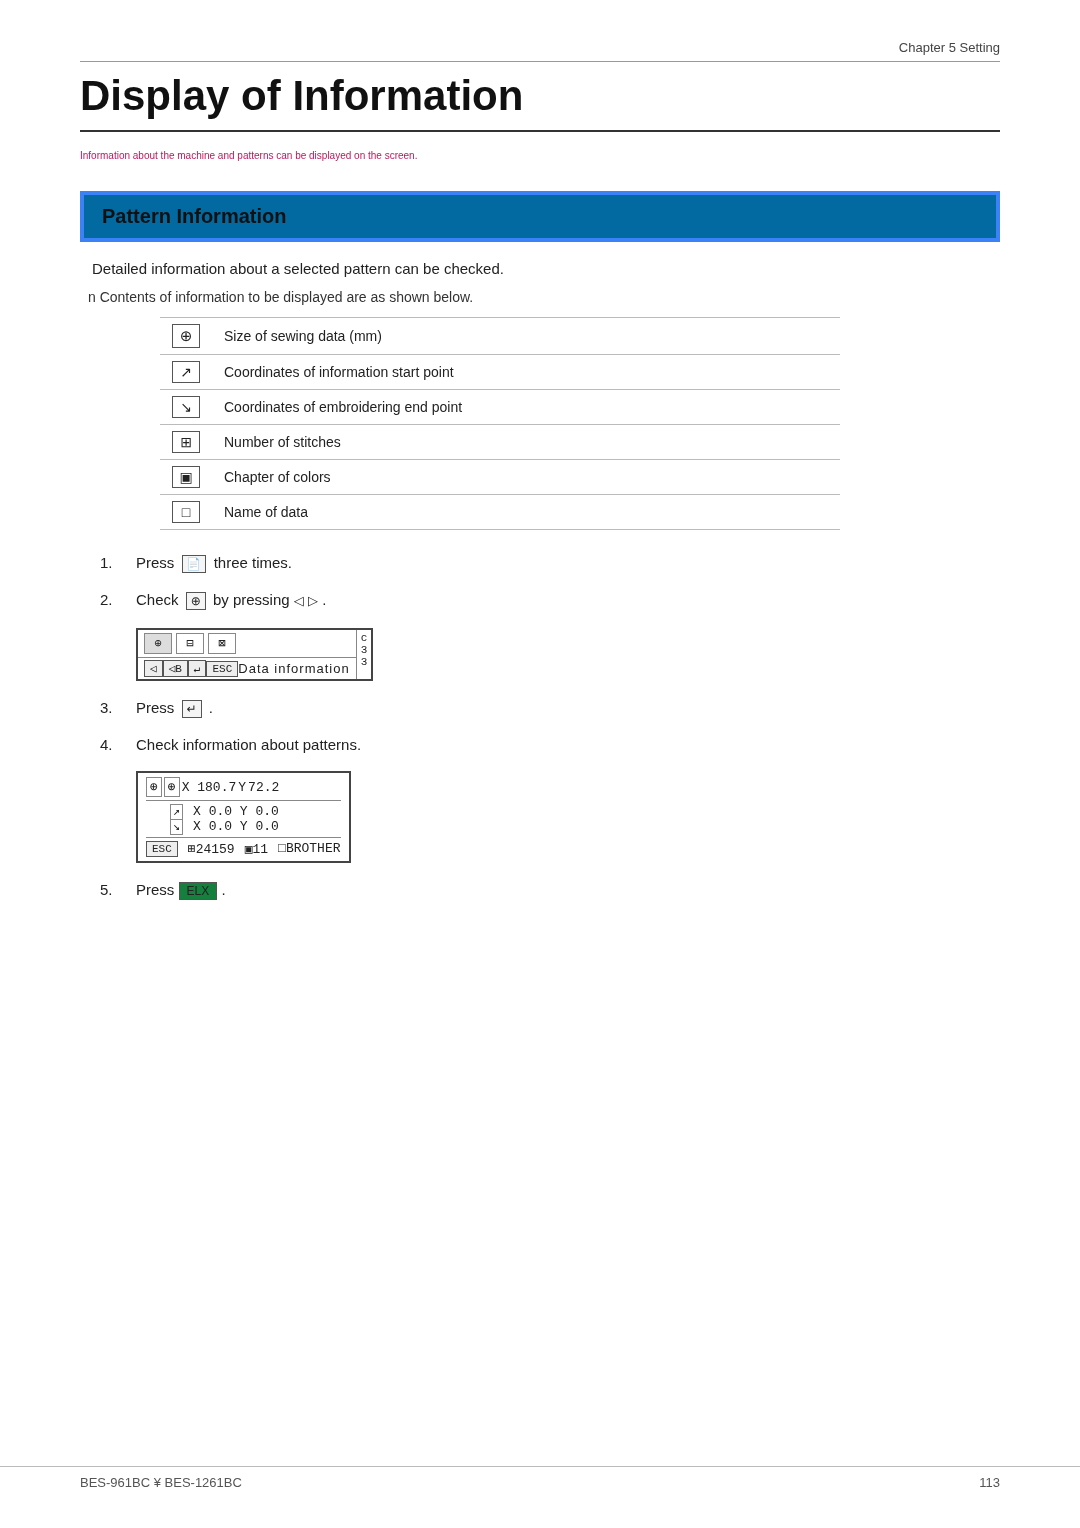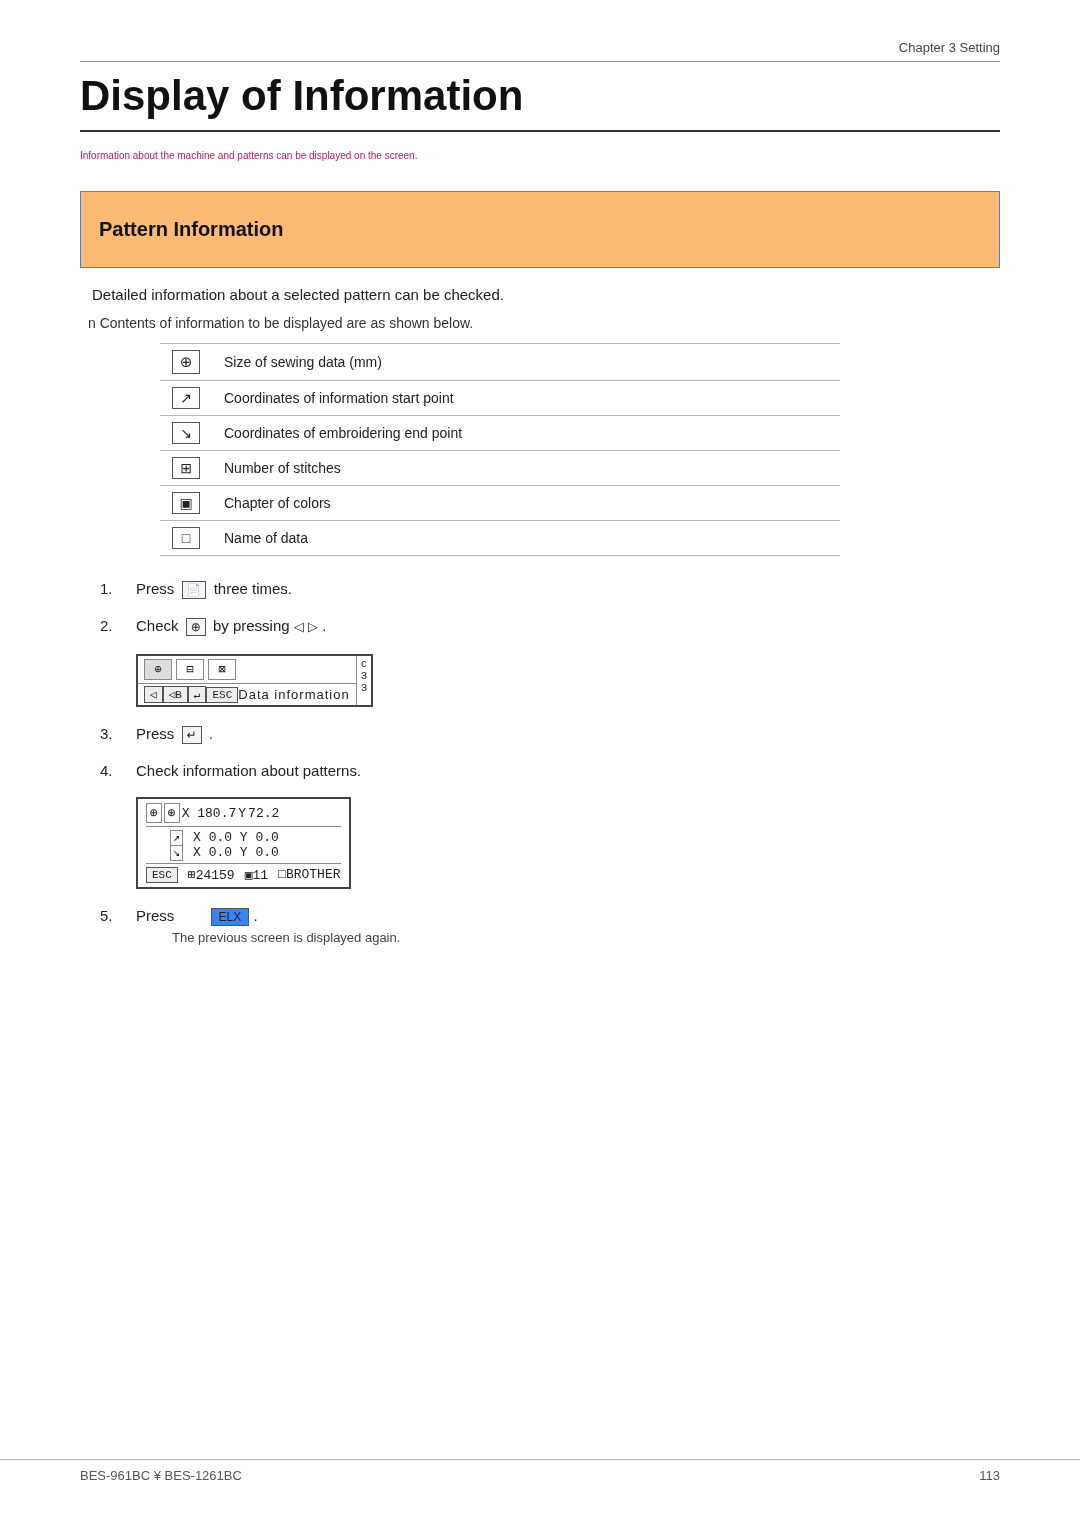--- a/index.html
+++ b/index.html
@@ -28,27 +28,27 @@
       border-bottom: 2px solid #333;
       padding-bottom: 10px;
       margin-top: 10px;
     }
     .intro-text {
       font-size: 10px;
       color: #be185d;
       margin: 18px 0 30px 0;
     }
     .section-header {
-      background: #fdba74;
-      padding: 26px 18px;
+      background: #0369a1;
+      padding: 10px 18px;
       font-size: 20px;
       font-weight: bold;
       color: #111;
       margin-bottom: 18px;
-      border: 1px solid #3b82f6;
+      border: 4px solid #3b82f6;
     }
     .section-desc {
       font-size: 15px;
       margin-bottom: 12px;
       margin-left: 12px;
     }
     .note-line {
       font-size: 14px;
       margin-bottom: 12px;
       margin-left: 8px;
@@ -159,55 +159,54 @@
       display: inline-block;
       background: #fff;
       margin: 10px 0 0 0;
       font-family: 'Courier New', monospace;
       font-size: 13px;
       padding: 4px 8px;
     }
     .elx-key {
       display: inline-block;
       border: 1px solid #555;
-      background: #3b82f6;
+      background: #15803d;
       padding: 1px 7px;
       font-size: 12px;
       font-family: Arial, sans-serif;
       vertical-align: middle;
-      margin-left: 32px;
     }
     .prev-screen-note {
       font-size: 13px;
       color: #444;
       margin-left: 36px;
       margin-top: 4px;
     }
     .footer {
       position: absolute;
       bottom: 30px;
       left: 0;
       right: 0;
       display: flex;
       justify-content: space-between;
-      padding: 15px 80px;
+      padding: 8px 80px;
       font-size: 13px;
       color: #555;
       border-top: 1px solid #bbb;
       padding-top: 8px;
     }
     .arrow-symbol {
       font-size: 13px;
     }
   </style>
 </head>
 <body>
 
 <div class="chapter-header">
-  <span>Chapter 3 Setting</span>
+  <span>Chapter 5 Setting</span>
 </div>
 
 <h1 class="page-title">Display of Information</h1>
 
 <p class="intro-text">Information about the machine and patterns can be displayed on the screen.</p>
 
 <div class="section-header">
   <span>Pattern Information</span>
 </div>
 
@@ -348,21 +347,20 @@
       </div>
     </span>
   </li>
 
   <li class="step-item">
     <span class="step-num">5.</span>
     <span class="step-content">
       <span>Press </span>
       <span class="elx-key">ELX</span>
       <span> .</span>
-      <div class="prev-screen-note">The previous screen is displayed again.</div>
     </span>
   </li>
 
 </ol>
 
 <div class="footer">
   <span>BES-961BC ¥ BES-1261BC</span>
   <span>113</span>
 </div>
 

